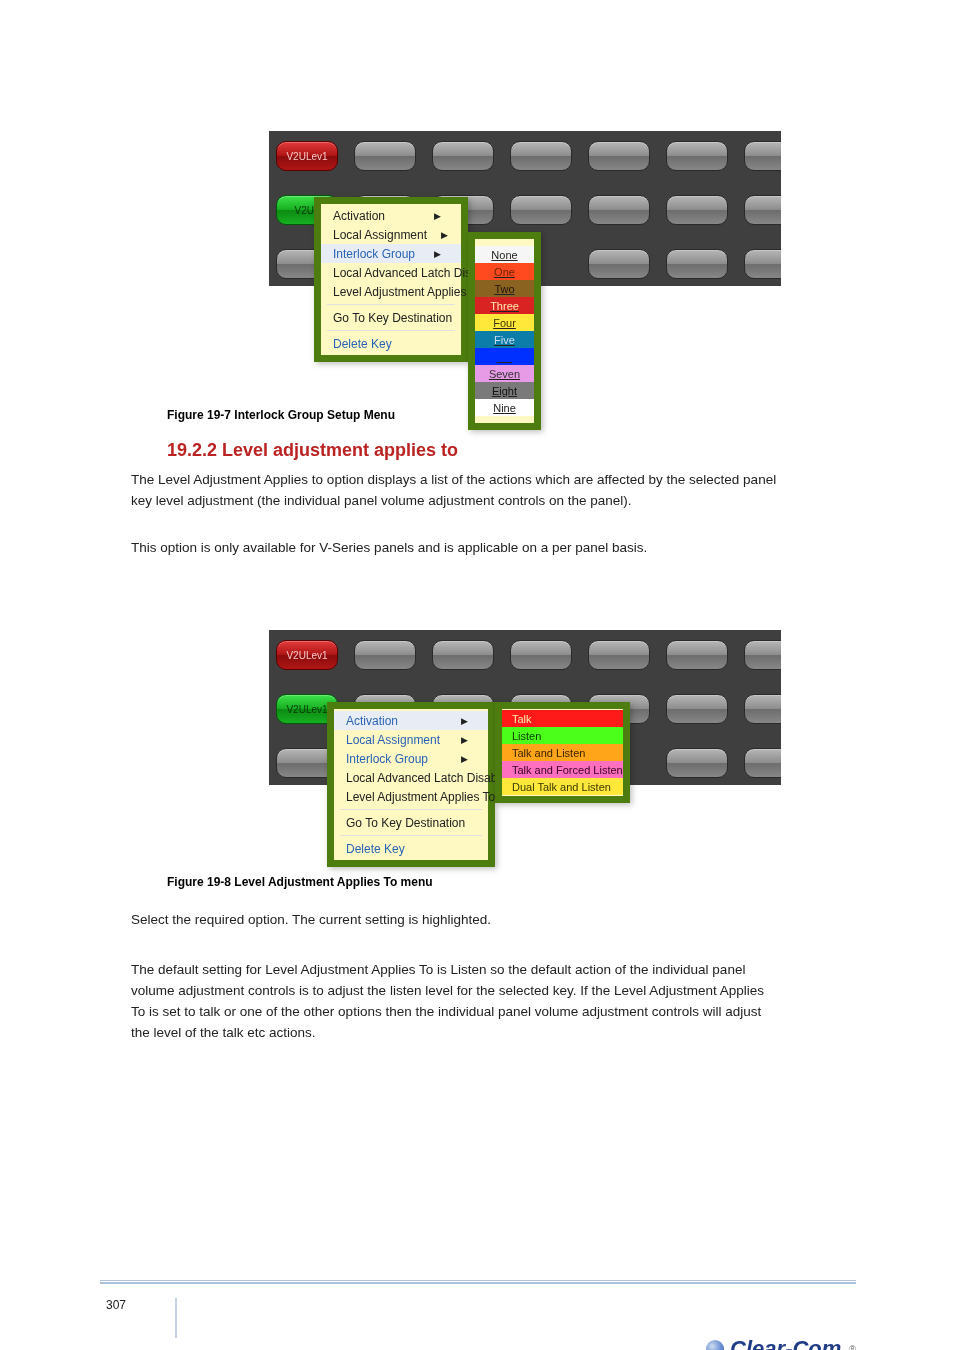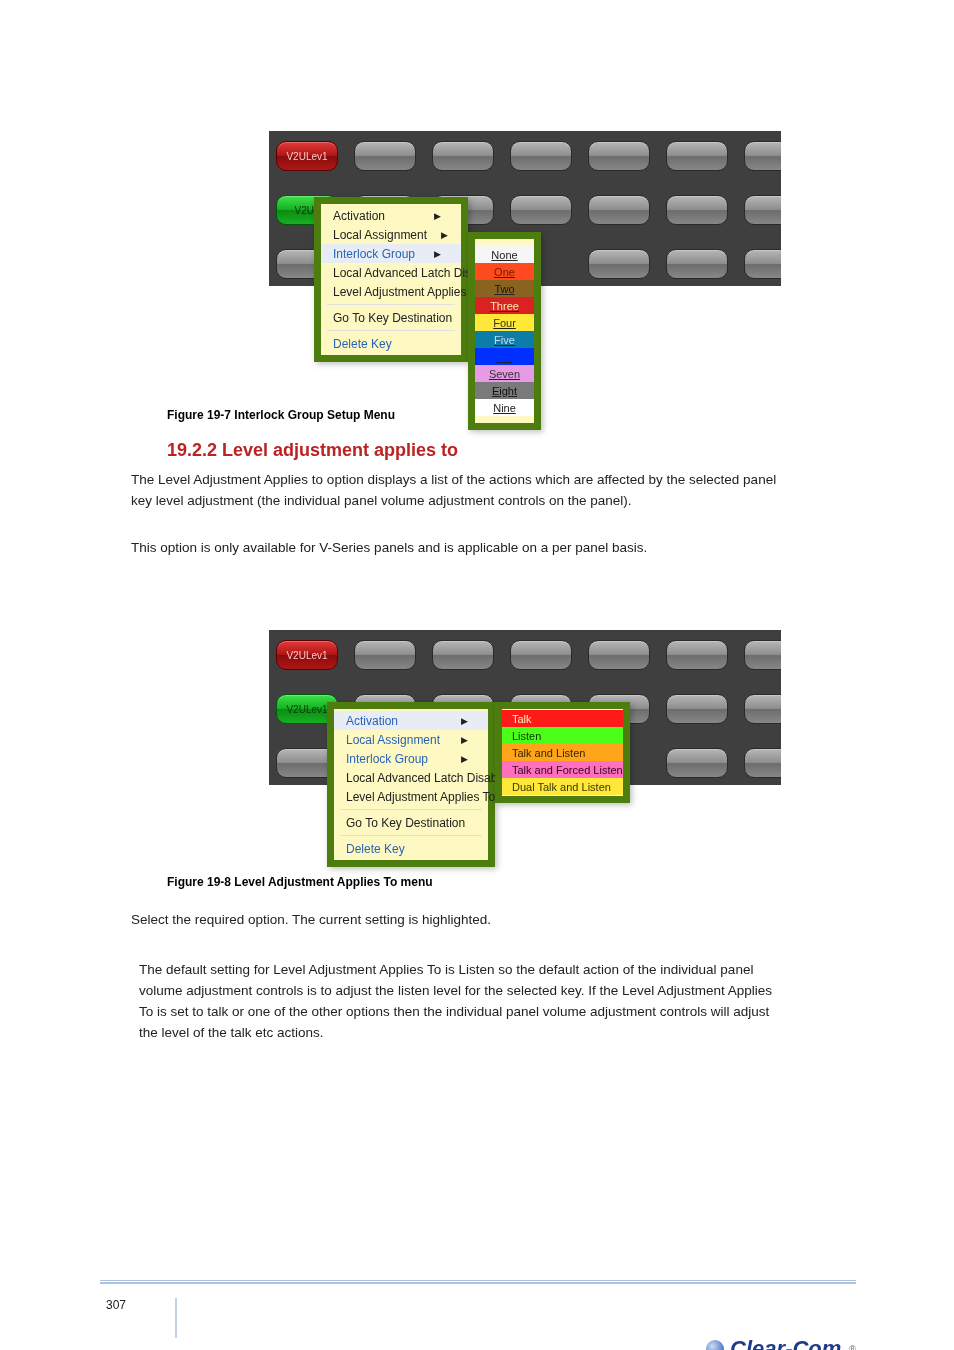--- a/index.html
+++ b/index.html
@@ -78,21 +78,21 @@
 
   
   .para { position: absolute; left: 131px; width: 650px; font-family: Arial, sans-serif; font-size: 13.5px; line-height: 1.55; color: #222; }
   .heading { position: absolute; left: 131px; font-family: Arial, sans-serif; font-weight: bold; padding-left: 36px; }
   .h1 { top: 440px; font-size: 18px; color: #b22; }
   .h-fig1 { top:408px; font-size:12px; font-weight:bold; }
   .h-fig2 { top:875px; font-size:12px; font-weight:bold; }
   .p1 { top: 470px; }
   .p2 { top: 538px; }
   .p3 { top: 910px; }
-  .p4 { top: 960px; margin-left: 8px; }
+  .p4 { top: 960px; }
 
   
   .foot { position: absolute; left: 0; bottom: 0; width: 100%; height: 70px; }
   .foot .rule { position: absolute; left: 100px; top: 0; width: 756px; height: 4px;
                 border-top: 1px solid #7a98c8; border-bottom: 2px solid #7a98c8; opacity:.6;}
   .foot .pg { position:absolute; left:106px; top:18px; font-size:12px; color:#222; }
   .foot .logo { position:absolute; right:98px; top:12px; font-size:22px; font-style:italic; font-weight:bold;
                color:#1f3c87; display:flex; align-items:center; gap:6px;margin-top:44px; }
   .foot .logo .ball { width:18px; height:18px; border-radius:50%;
                background: radial-gradient(circle at 35% 35%, #cde 0%, #6a8ed6 55%, #2a4a8a 100%); }

